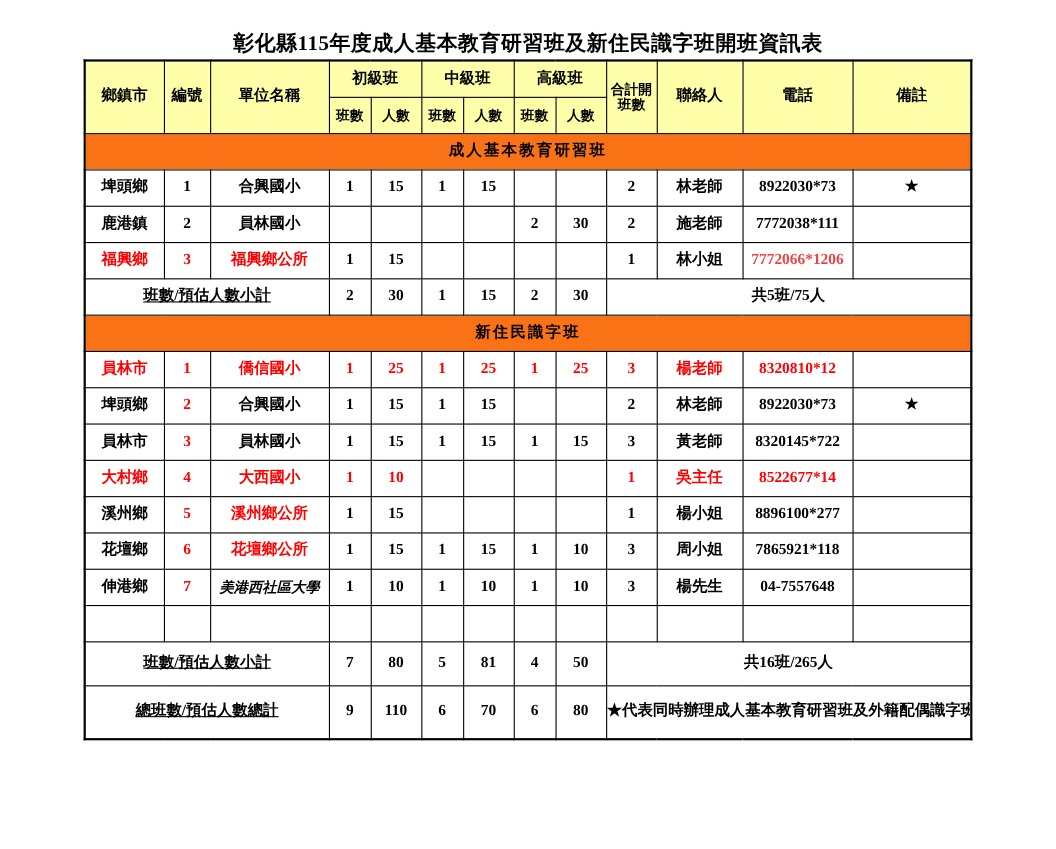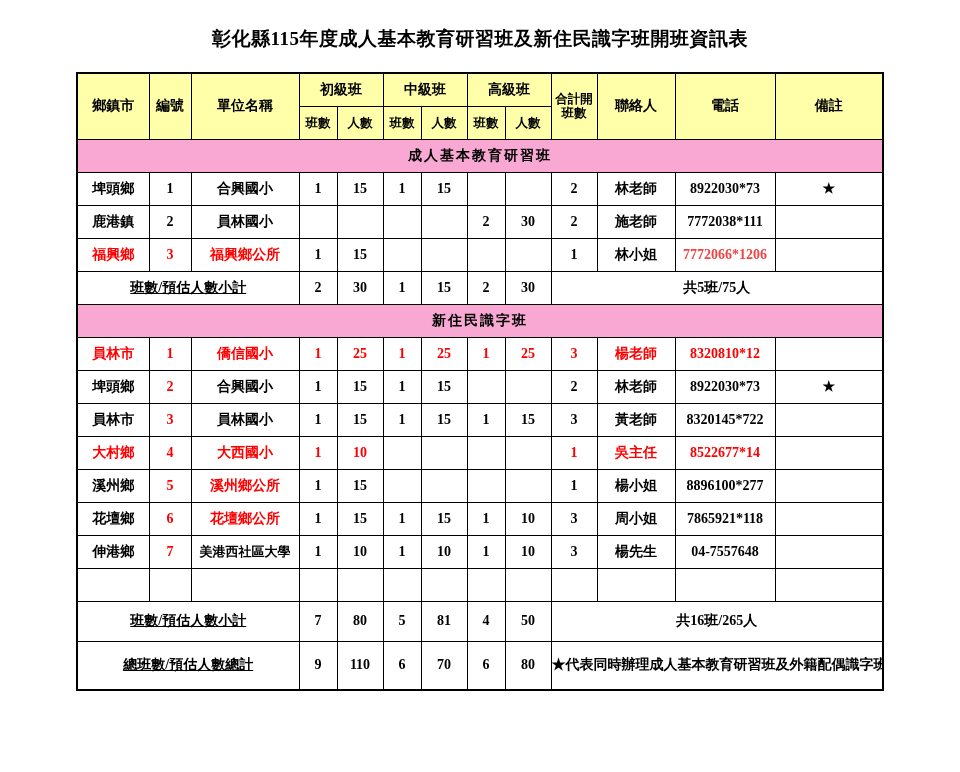--- a/index.html
+++ b/index.html
@@ -19,21 +19,21 @@
     width: 960px;
     height: 772px;
     box-sizing: border-box;
   }
   .doc-title {
     text-align: center;
     font-size: 19px;
     font-weight: bold;
     letter-spacing: 0.5px;
     padding-top: 26px;
-    padding-bottom: 20px;
+    padding-bottom: 2px;
   }
   table.main {
     border-collapse: collapse;
     margin: 0 auto;
     width: 804px;
     table-layout: fixed;
   }
   table.main td, table.main th {
     border: 1px solid #000000;
     text-align: center;
@@ -47,21 +47,21 @@
     white-space: nowrap;
   }
   .outer {
     border: 2px solid #000000;
   }
   thead th {
     background: #ffffaa;
     font-size: 14.5px;
   }
   .section-row td {
-    background: #f9a8d4;
+    background: #f97316;
     font-size: 22px;
     font-weight: bold;
     height: 38px;
     letter-spacing: 2px;
   }
   .red {
     color: #ff0000;
   }
   .blank-row td {
     height: 28px;
@@ -300,21 +300,21 @@
         <td>10</td>
         <td>3</td>
         <td>周小姐</td>
         <td>7865921*118</td>
         <td class="star"></td>
       </tr>
 
       <tr>
         <td>伸港鄉</td>
         <td class="red">7</td>
-        <td style="font-size:13px;">美港西社區大學</td>
+        <td style="font-size:13px;font-style:italic;">美港西社區大學</td>
         <td>1</td>
         <td>10</td>
         <td>1</td>
         <td>10</td>
         <td>1</td>
         <td>10</td>
         <td>3</td>
         <td>楊先生</td>
         <td>04-7557648</td>
         <td class="star"></td>

